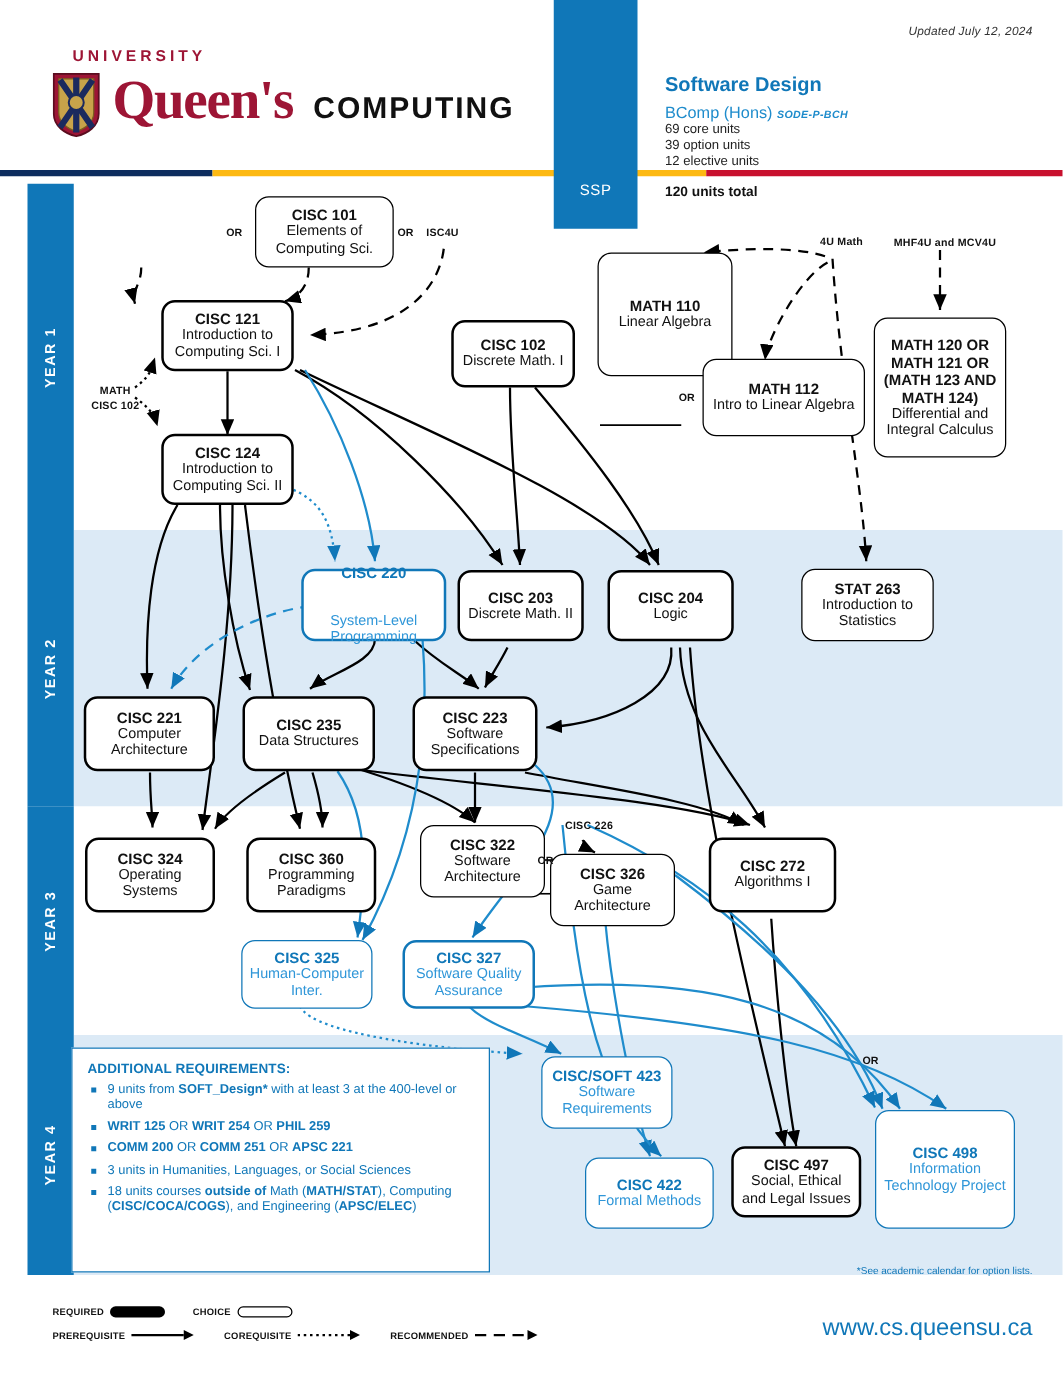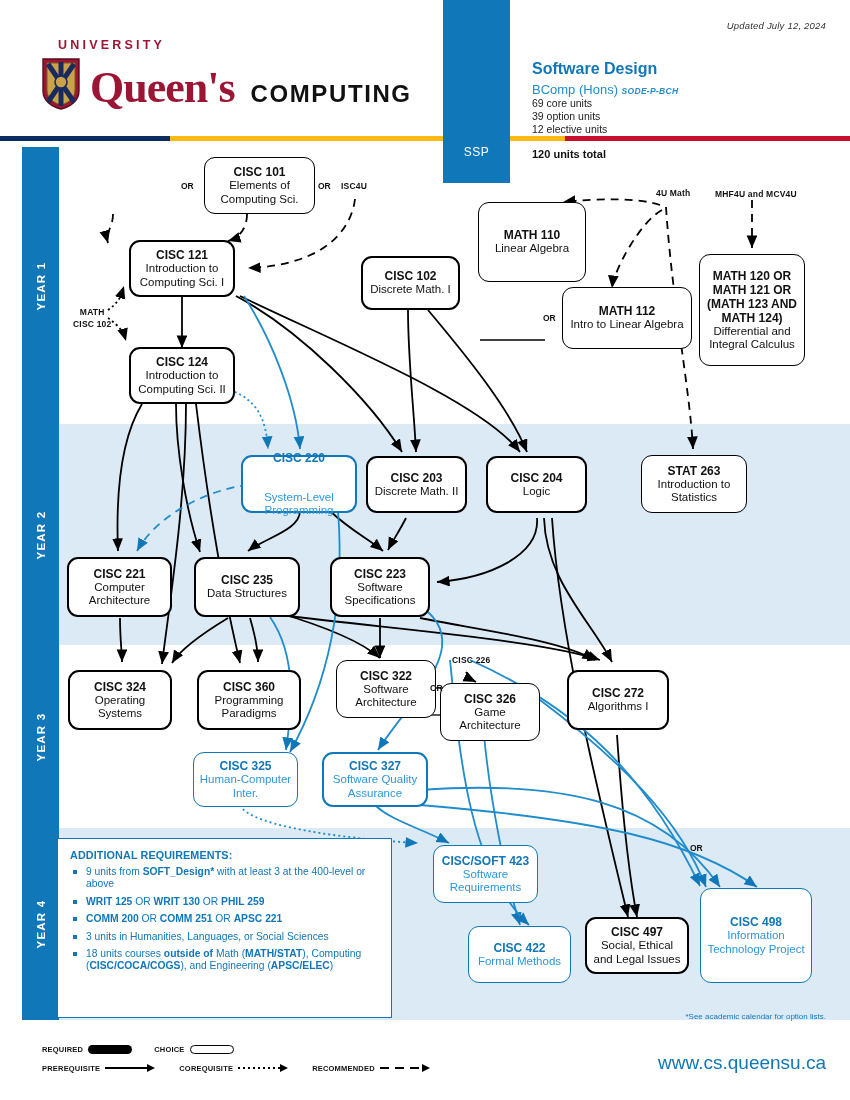--- a/index.html
+++ b/index.html
@@ -16,21 +16,21 @@
   #root { position:absolute; inset:0; }
 
   
   .abs { position:absolute; }
 
   
   .updated {
     right:24px; top:20px; font-size:9.5px; font-style:italic;
     color:#333; letter-spacing:.2px;
   }
-  .logo-wrap { left:42px; top:58px; display:flex; align-items:flex-end; gap:10px; }
+  .logo-wrap { left:42px; top:58px; display:flex; align-items:flex-start; gap:10px; }
   .shield { width:38px; height:52px; position:relative; }
   .brandmark { display:flex; align-items:baseline; }
   .queens-word {
     font-family:"Liberation Serif", serif;
     font-size:44px; color:#9d1535; font-weight:700; letter-spacing:-1px;
     line-height:1;
   }
   .univ {
     position:absolute; left:58px; top:38px;
     font-size:12.5px; letter-spacing:3.2px; color:#9d1535; font-weight:700;
@@ -298,21 +298,21 @@
     <span class="name">Introduction to Computing Sci. I</span>
   </div>
   <div class="box req" style="left:129px;top:347px;width:106px;height:57px;">
     <span class="code">CISC 124</span>
     <span class="name">Introduction to Computing Sci. II</span>
   </div>
   <div class="box req" style="left:361px;top:256px;width:99px;height:54px;">
     <span class="code">CISC 102</span>
     <span class="name">Discrete Math. I</span>
   </div>
-  <div class="box choice" style="left:478px;top:202px;width:108px;height:80px;">
+  <div class="box choice" style="left:478px;top:202px;width:108px;height:99px;">
     <span class="code">MATH 110</span>
     <span class="name">Linear Algebra</span>
   </div>
   <div class="box choice" style="left:562px;top:287px;width:130px;height:62px;">
     <span class="code">MATH 112</span>
     <span class="name">Intro to Linear Algebra</span>
   </div>
   <div class="box choice" style="left:699px;top:254px;width:106px;height:112px;">
     <span class="code">MATH 120 OR MATH 121 OR (MATH 123 AND MATH 124)</span>
     <span class="name">Differential and Integral Calculus</span>
@@ -403,21 +403,21 @@
   <div class="lbl" style="left:715px;top:189px;">MHF4U and MCV4U</div>
   <div class="lbl-or" style="left:543px;top:313px;">OR</div>
   <div class="lbl" style="left:452px;top:655px;">CISC 226</div>
   <div class="lbl-or" style="left:430px;top:683px;">OR</div>
   <div class="lbl-or" style="left:690px;top:843px;">OR</div>
 
   <div class="abs addreq">
     <h4>ADDITIONAL REQUIREMENTS:</h4>
     <ul>
       <li>9 units from <b>SOFT_Design*</b> with at least 3 at the 400-level or above</li>
-      <li><b>WRIT 125</b> OR <b>WRIT 130</b> OR <b>PHIL 259</b></li>
+      <li><b>WRIT 125</b> OR <b>WRIT 254</b> OR <b>PHIL 259</b></li>
       <li><b>COMM 200</b> OR <b>COMM 251</b> OR <b>APSC 221</b></li>
       <li>3 units in Humanities, Languages, or Social Sciences</li>
       <li>18 units courses <b>outside of</b> Math (<b>MATH/STAT</b>), Computing (<b>CISC/COCA/COGS</b>), and Engineering (<b>APSC/ELEC</b>)</li>
     </ul>
   </div>
 
   <div class="abs footnote">*See academic calendar for option lists.</div>
   <div class="abs weburl">www.cs.queensu.ca</div>
 
   <div class="abs legend">

